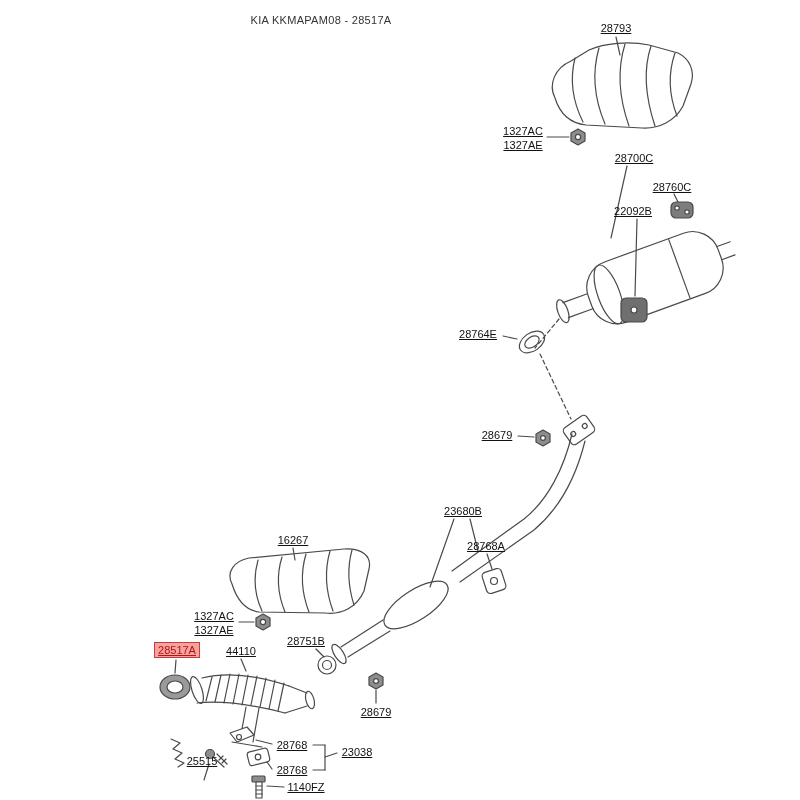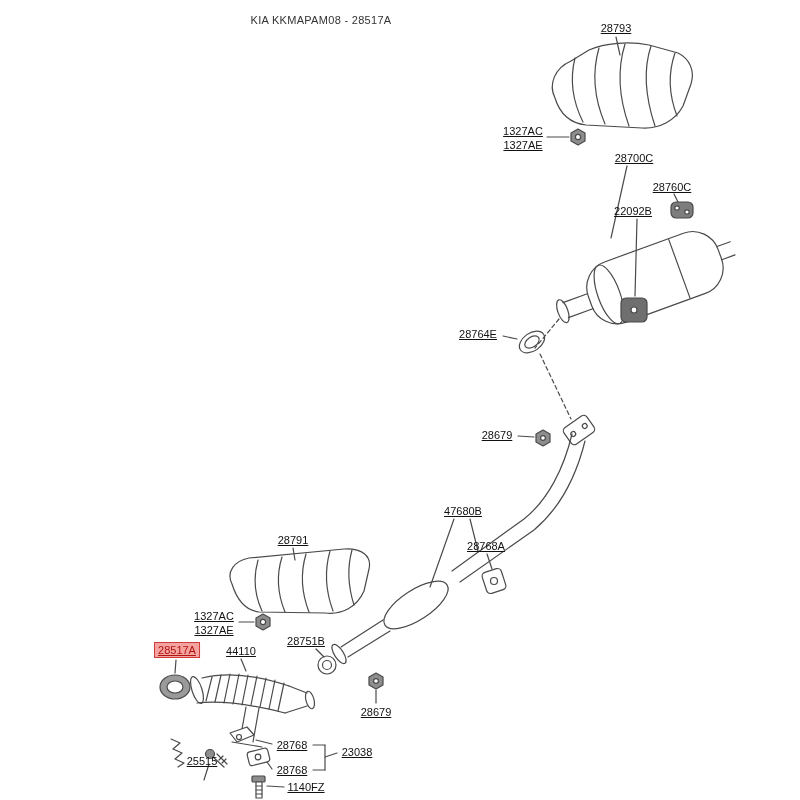--- a/index.html
+++ b/index.html
@@ -238,23 +238,23 @@
   <div class="diagram-title" style="left:295px;top:20px">KIA KKMAPAM08 - 28517A</div>
 
   <div class="part-label" style="left:590px;top:28px">28793</div>
   <div class="part-label" style="left:497px;top:131px">1327AC</div>
   <div class="part-label" style="left:497px;top:145px">1327AE</div>
   <div class="part-label" style="left:608px;top:158px">28700C</div>
   <div class="part-label" style="left:646px;top:187px">28760C</div>
   <div class="part-label" style="left:607px;top:211px">22092B</div>
   <div class="part-label" style="left:452px;top:334px">28764E</div>
   <div class="part-label" style="left:471px;top:435px">28679</div>
-  <div class="part-label" style="left:437px;top:511px">47680B</div>
+  <div class="part-label" style="left:437px;top:511px">23680B</div>
   <div class="part-label" style="left:460px;top:546px">28768A</div>
-  <div class="part-label" style="left:267px;top:540px">28791</div>
+  <div class="part-label" style="left:267px;top:540px">16267</div>
   <div class="part-label" style="left:188px;top:616px">1327AC</div>
   <div class="part-label" style="left:188px;top:630px">1327AE</div>
   <div class="part-label" style="left:280px;top:641px">28751B</div>
   <div class="part-label highlighted" style="left:151px;top:650px">28517A</div>
   <div class="part-label" style="left:215px;top:651px">44110</div>
   <div class="part-label" style="left:350px;top:712px">28679</div>
   <div class="part-label" style="left:266px;top:745px">28768</div>
   <div class="part-label" style="left:266px;top:770px">28768</div>
   <div class="part-label" style="left:331px;top:752px">23038</div>
   <div class="part-label" style="left:155px;top:804px">28636</div>

